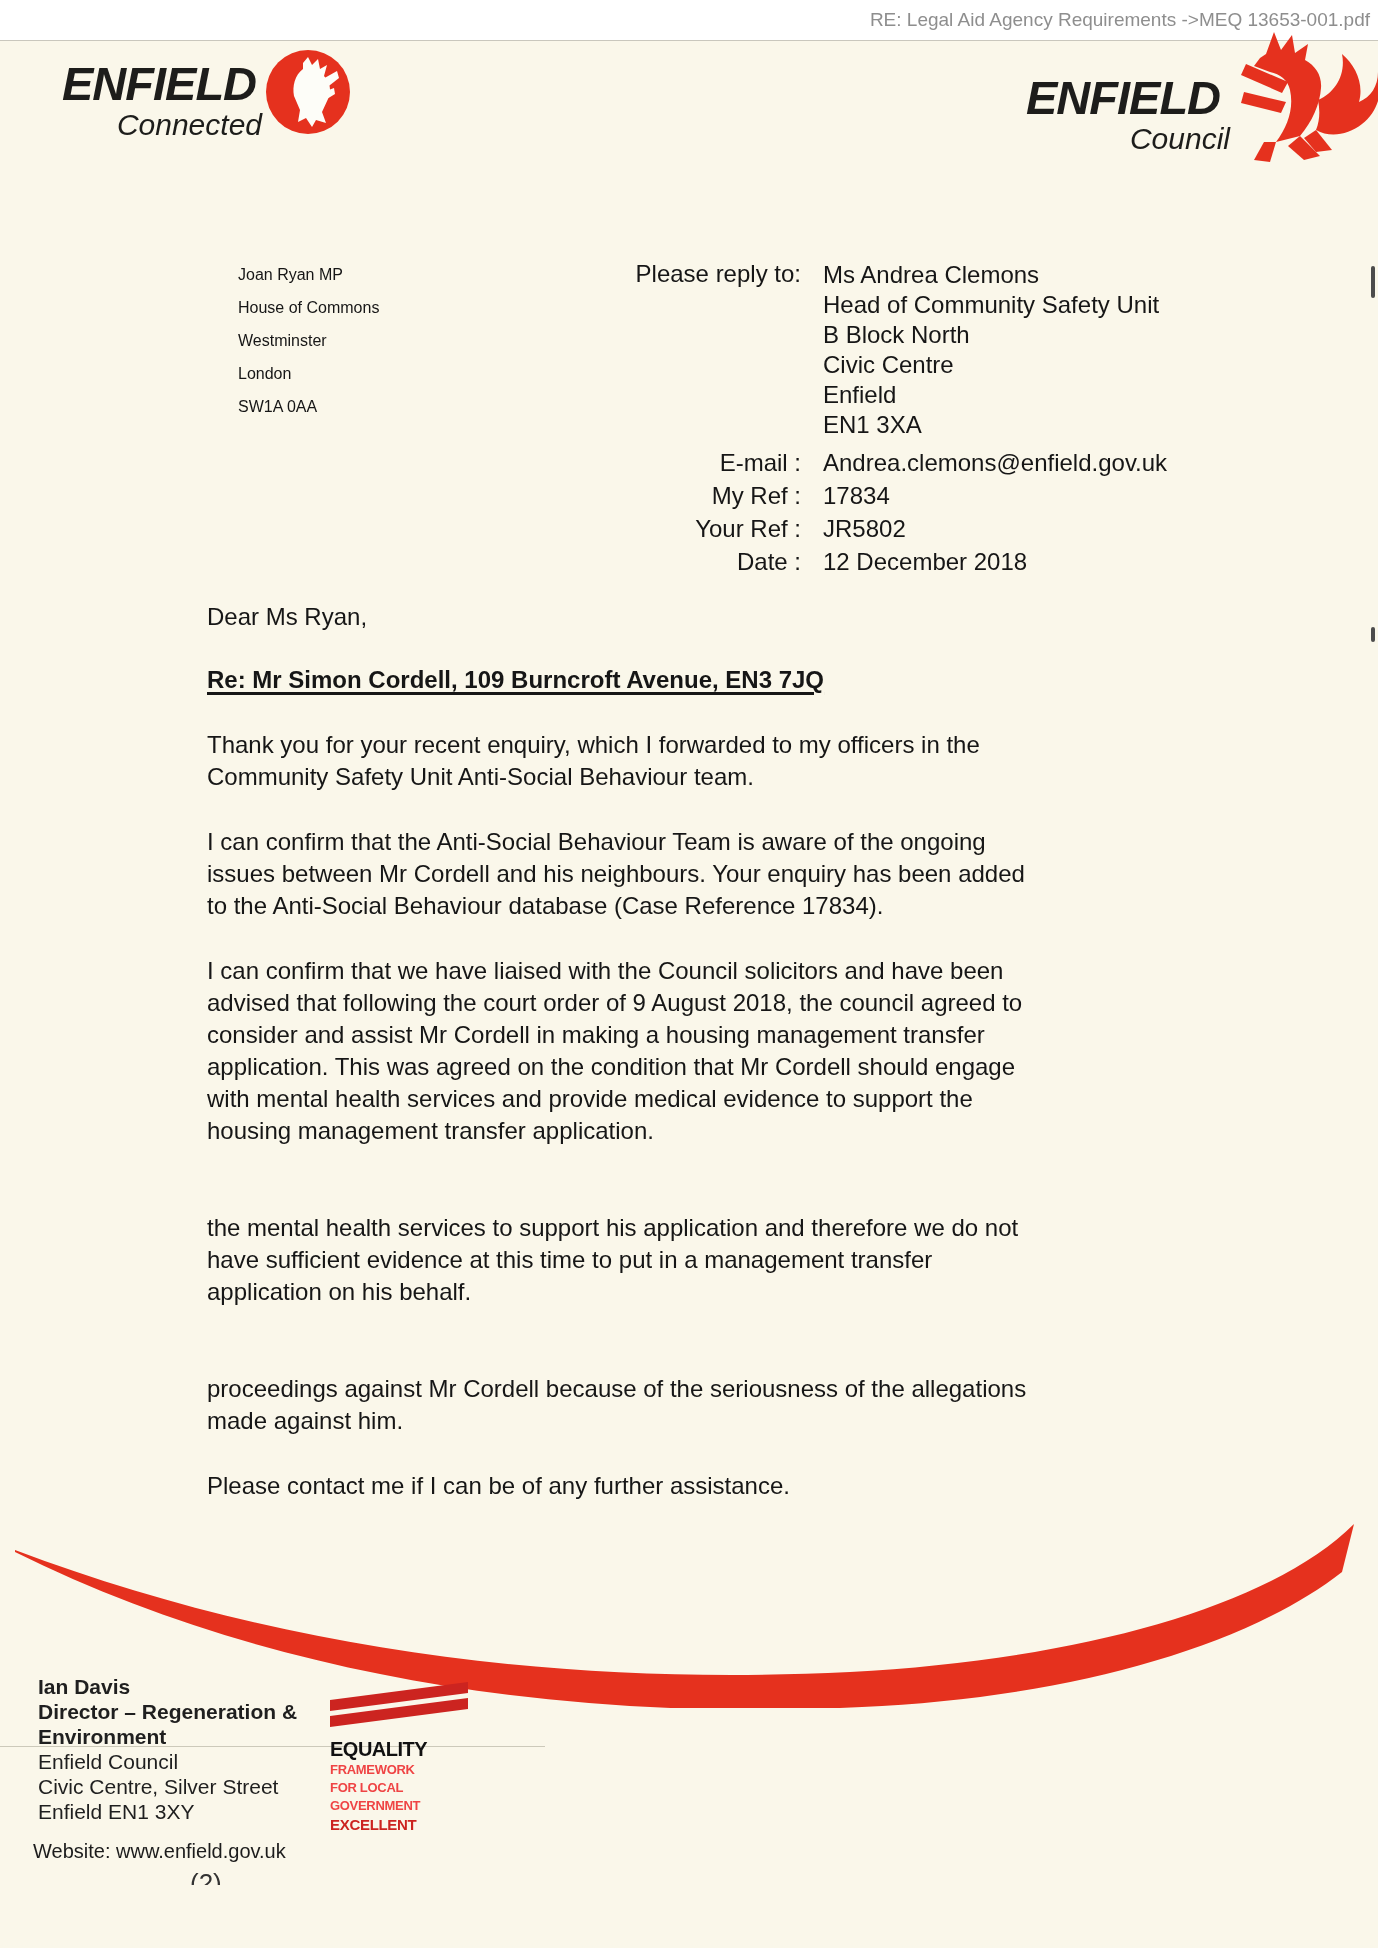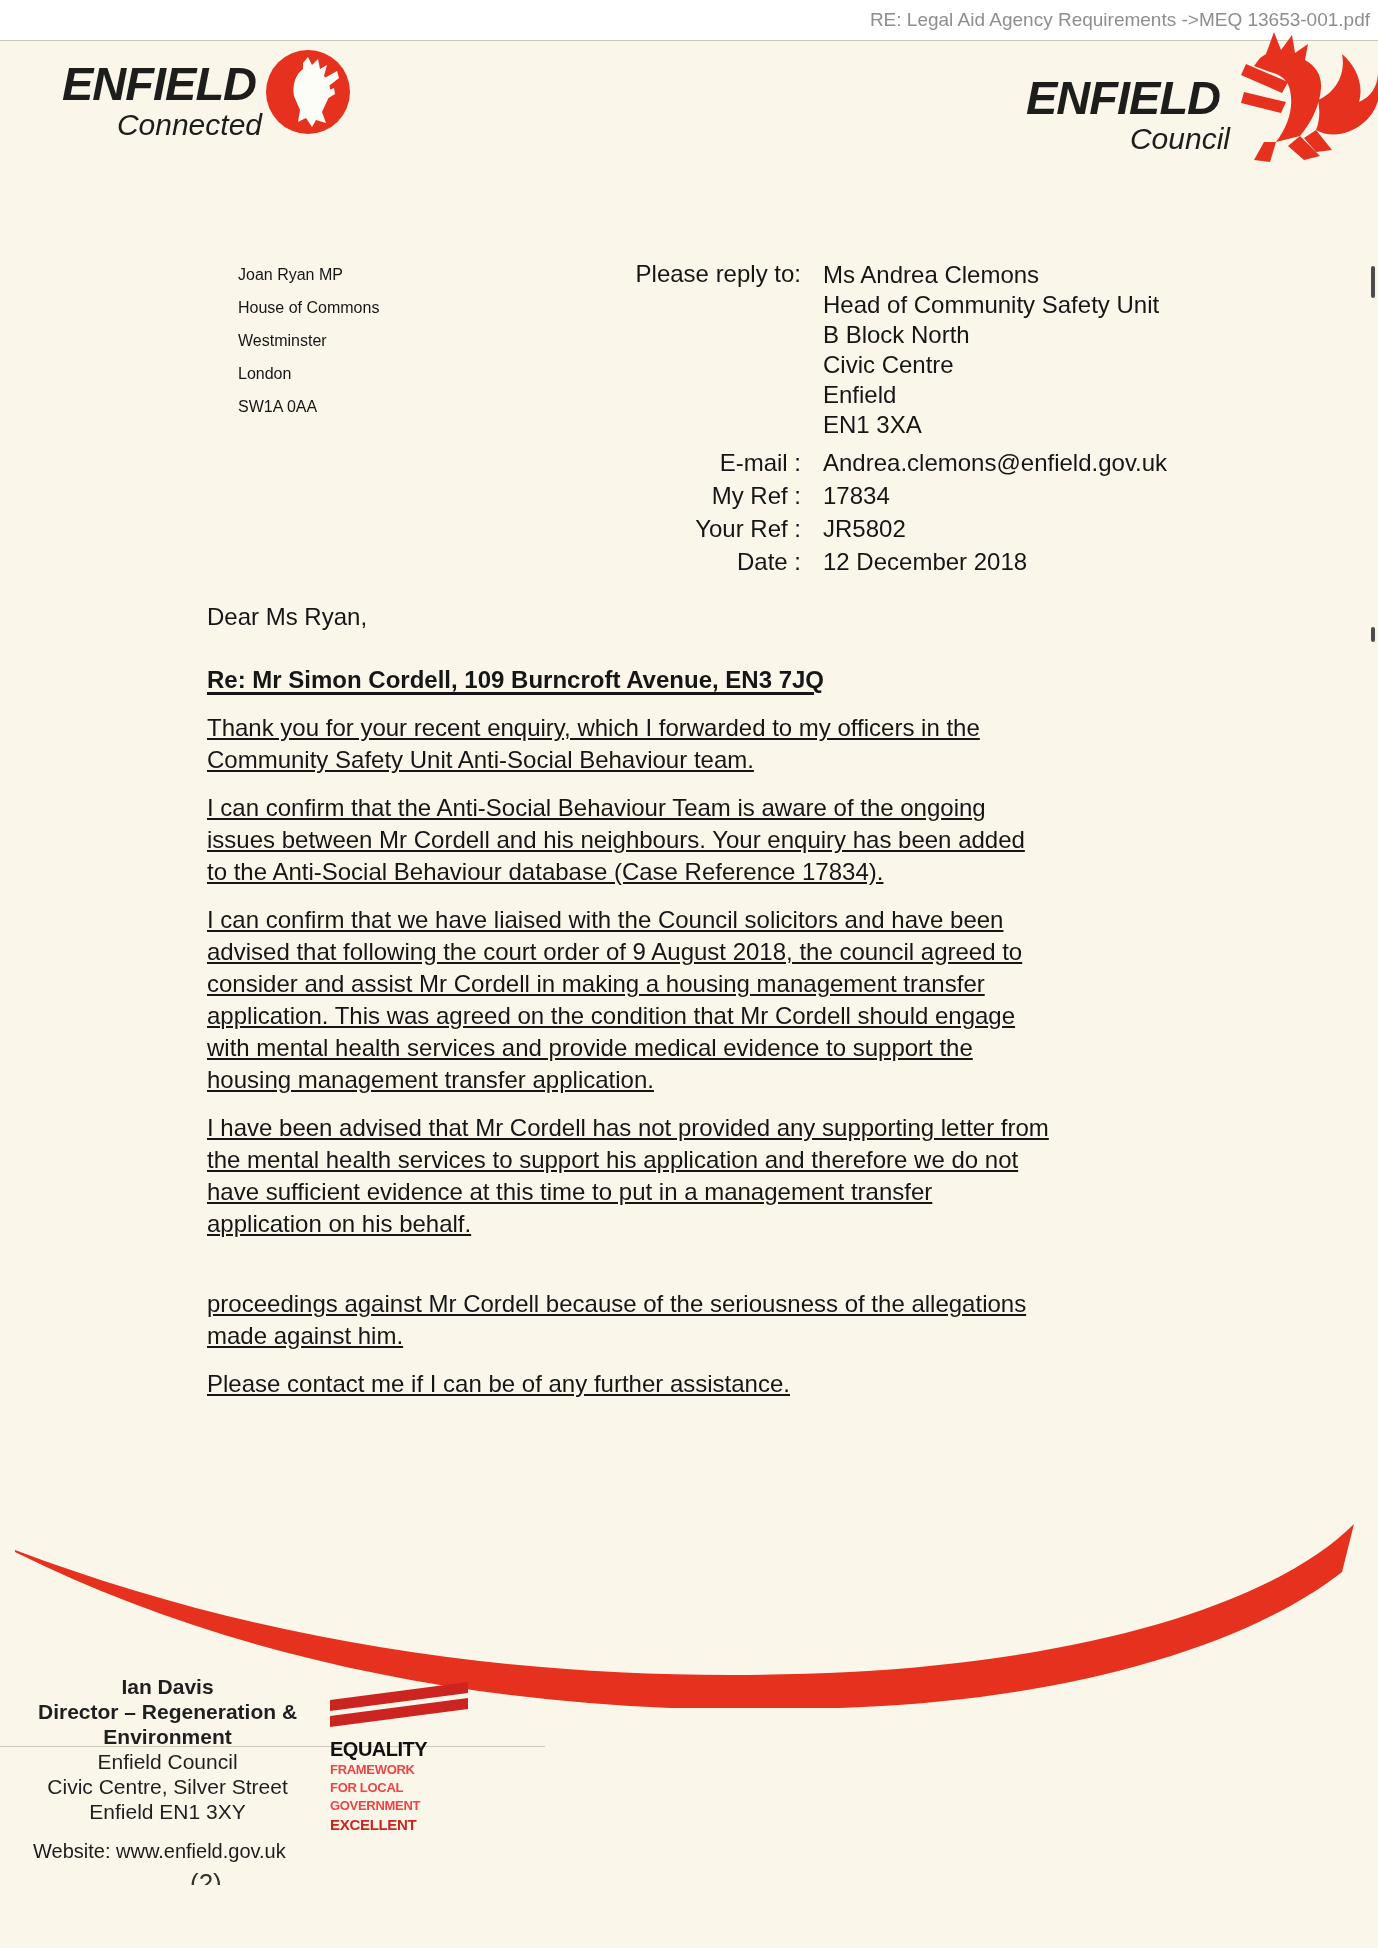--- a/index.html
+++ b/index.html
@@ -31,25 +31,25 @@
   .reply { position:absolute; left:545px; top:260px; font-size:24px; }
   .reply .row { display:flex; }
   .reply .lbl { width:278px; text-align:right; padding-right:22px; box-sizing:border-box; white-space:nowrap; }
   .reply .vals { line-height:30px; }
   .reply .fields { margin-top:6px; }
   .reply .fields .row { line-height:33px; }
   
   .body { position:absolute; left:207px; top:601px; font-size:24px; line-height:32px; }
   .body .line { white-space:pre; }
   .subject { font-weight:bold; text-decoration:underline; text-decoration-thickness:2.5px; text-underline-offset:4px; margin-top:31px; white-space:pre; }
-  .body p { margin:16px 0 0 0;text-decoration:underline; }
+  .body p { margin:33px 0 0 0; }
   
   .swoosh { position:absolute; left:0; top:1498px; }
   
-  .signatory { position:absolute; left:38px; top:1674px; font-size:21px; line-height:25px; color:#1f1f1f;text-align:center; }
+  .signatory { position:absolute; left:38px; top:1674px; font-size:21px; line-height:25px; color:#1f1f1f; }
   .signatory .b { font-weight:bold; }
   .scanline { position:absolute; left:0; top:1746px; width:545px; height:1px; background:#ccc9ba; }
   .equality { position:absolute; left:330px; top:1680px; width:150px; }
   .eq-title { font-size:20px; font-weight:bold; color:#111; margin-top:6px; letter-spacing:-0.5px; }
   .eq-line  { font-size:13px; font-weight:bold; color:#ef4444; line-height:18px; letter-spacing:-0.3px; }
   .eq-rating { font-size:15px; font-weight:bold; line-height:20px; letter-spacing:-0.3px; }
   .website { position:absolute; left:33px; top:1840px; font-size:20px; color:#1c1c1c; }
   .pagemark { position:absolute; left:190px; top:1868px; font-size:26px; color:#333; height:17px; overflow:hidden; }
   .artifact { position:absolute; background:#4c4c4c; width:4px; border-radius:2px; }
   .a1 { left:1371px; top:266px; height:32px; }
@@ -151,21 +151,21 @@
     </p>
     <p>
       <span class="line">I can confirm that we have liaised with the Council solicitors and have been</span><br>
       <span class="line">advised that following the court order of 9 August 2018, the council agreed to</span><br>
       <span class="line">consider and assist Mr Cordell in making a housing management transfer</span><br>
       <span class="line">application. This was agreed on the condition that Mr Cordell should engage</span><br>
       <span class="line">with mental health services and provide medical evidence to support the</span><br>
       <span class="line">housing management transfer application.</span>
     </p>
     <p>
-      <span class="line">I have been advised that Mr Cordell has not provided any supporting letter from</span><br>
+      <br>
       <span class="line">the mental health services to support his application and therefore we do not</span><br>
       <span class="line">have sufficient evidence at this time to put in a management transfer</span><br>
       <span class="line">application on his behalf.</span>
     </p>
     <p>
       <br>
       <span class="line">proceedings against Mr Cordell because of the seriousness of the allegations</span><br>
       <span class="line">made against him.</span>
     </p>
     <p>

